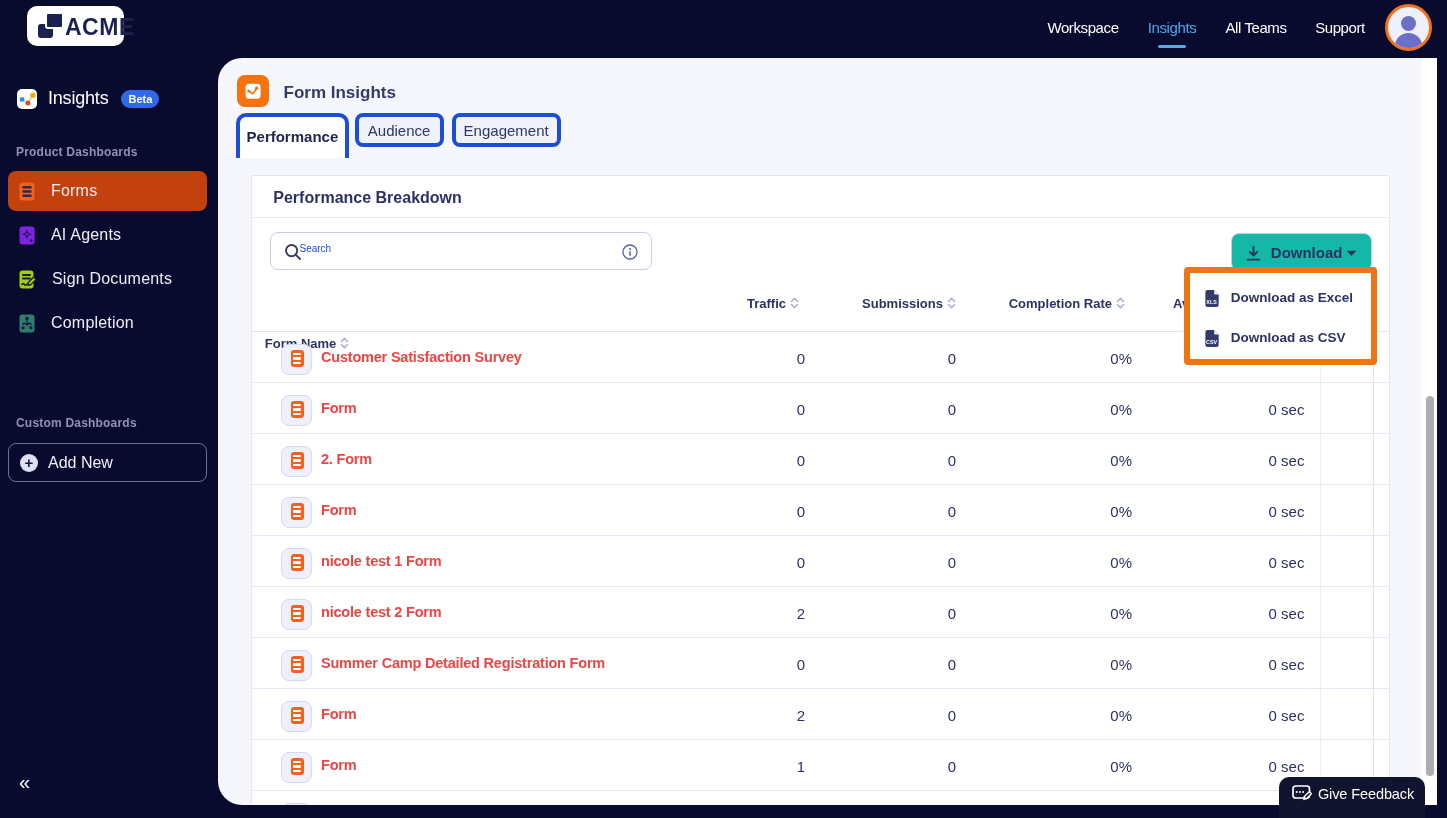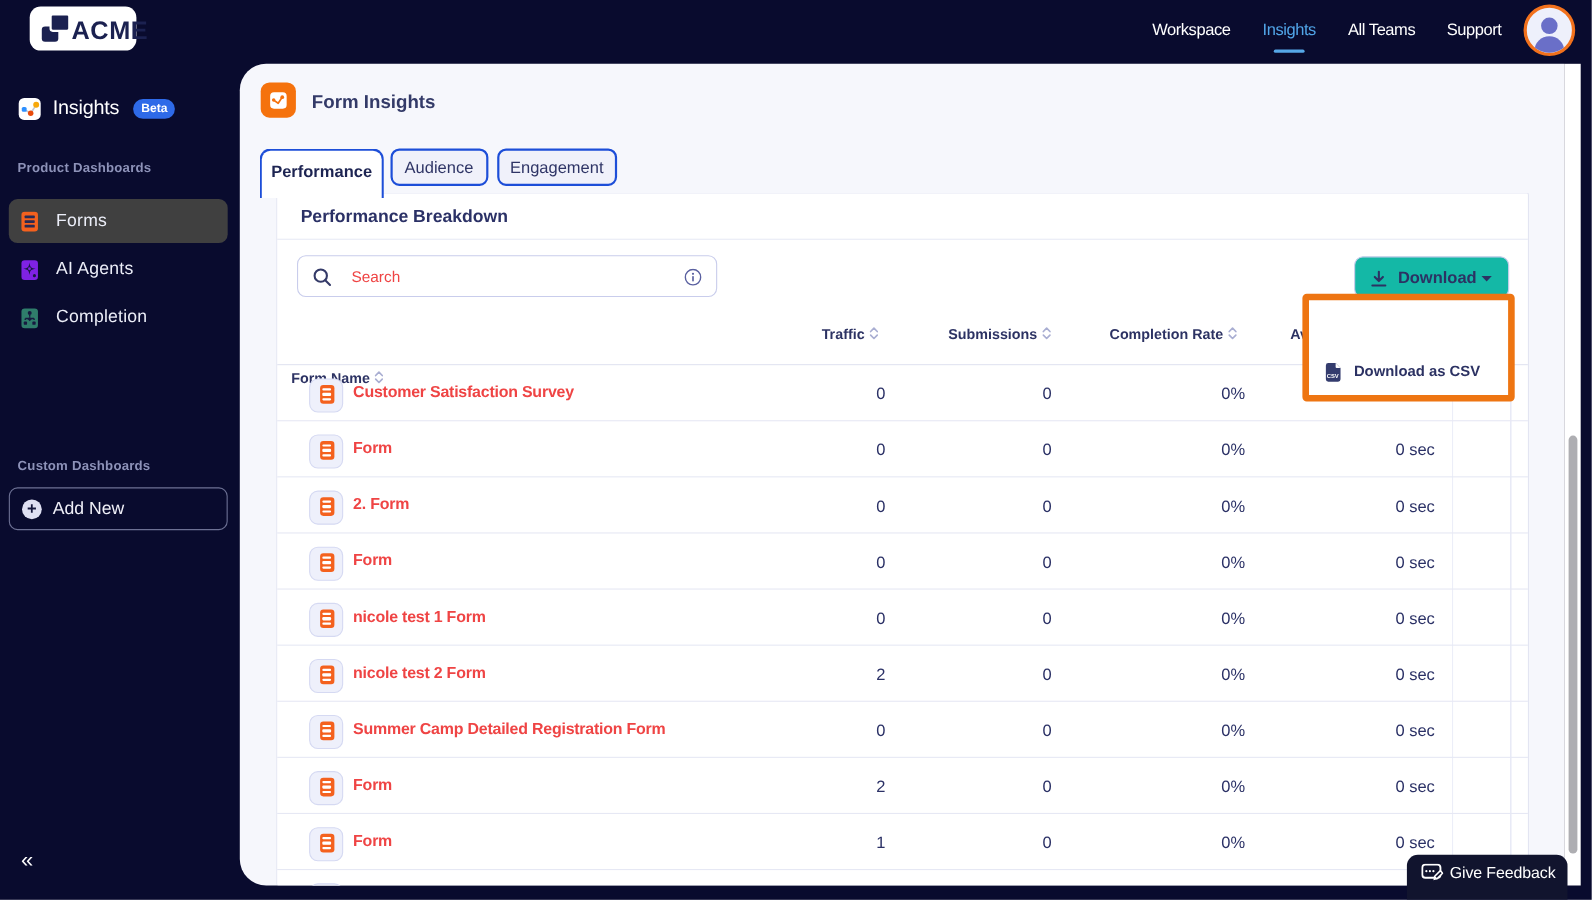--- a/index.html
+++ b/index.html
@@ -19,40 +19,40 @@
 .avatar .bod { position:absolute; left:7px; top:26px; width:27px; height:26px; border-radius:50%; background:#6a6fc8; }
 
 
 .sb-insights { position:absolute; left:17px; top:88px; display:flex; align-items:center; }
 .sb-insights .ic { width:20px; height:20px; background:#fff; border-radius:5px; }
 .sb-insights .t { color:#fff; font-size:18px; font-weight:500; margin-left:11px; letter-spacing:-0.2px;}
 .sb-insights .beta { margin-left:13px; background:#2e6ae8; color:#fff; font-size:11px; font-weight:700; border-radius:10px; padding:3px 7px; }
 .sb-label { position:absolute; left:16px; color:#8d92b8; font-size:12px; font-weight:700; letter-spacing:0.2px; }
 .sb-menu { position:absolute; left:8px; top:171px; width:199px; }
 .sb-item { height:40px; margin-bottom:4px; border-radius:8px; display:flex; align-items:center; padding-left:11px; }
-.sb-item.sel { background:#404040;margin-top:10px; }
+.sb-item.sel { background:#c2410c; }
 .sb-item .txt { color:#eceef8; font-size:16px; font-weight:500; margin-left:16px; letter-spacing:0.2px; }
 .sb-item svg { display:block; }
 .addnew { position:absolute; left:8px; top:443px; width:199px; height:39px; border:1px solid #6d7194; border-radius:8px; display:flex; align-items:center; padding-left:11px; }
 .addnew .circ { width:18px; height:18px; border-radius:50%; background:#dfe0f2; color:#15183c; font-size:15px; font-weight:700; display:flex; align-items:center; justify-content:center; line-height:1; }
 .addnew .txt { color:#f0f0f8; font-size:16px; font-weight:500; margin-left:10px; }
 .collapse { position:absolute; left:19px; top:771px; color:#fff; font-size:20px; }
 
 
 .card { position:absolute; left:218px; top:58px; width:1204px; height:747px; background:#f6f7fc; border-radius:24px 0 0 24px; overflow:hidden; }
 .fi-icon { position:absolute; left:19px; top:17px; width:32px; height:32px; background:#f5720d; border-radius:8px; }
 .fi-title { position:absolute; left:65.5px; top:25px; font-size:17px; font-weight:700; color:#333a68; }
-.tab { position:absolute; top:77px; border:2px solid #1d4ed8; font-size:15px; display:flex; align-items:center; justify-content:center;text-align:right; }
+.tab { position:absolute; top:55px; border:4px solid #1d4ed8; font-size:15px; display:flex; align-items:center; justify-content:center;text-align:right; }
 .tab.active { left:17.6px; width:113.6px; height:45px; background:#fff; border-radius:10px 10px 0 0; border-bottom:none; font-weight:700; color:#1d2452; z-index:3; align-items:flex-start; padding-top:11px; }
 .tab.inactive { height:34px; background:#f0f1fa; border-radius:8px; color:#2f3566; font-weight:500; }
 .panel { position:absolute; left:32.8px; top:117px; width:1139.2px; height:630px; background:#fff; border:1px solid #e3e5f2; border-bottom:none; border-radius:2px; }
 .pb-head { position:absolute; left:21.5px; top:13px; font-size:16px; font-weight:700; color:#2b3166; }
 .pb-sep { position:absolute; left:0; top:41px; width:100%; height:1px; background:#e8eaf5; }
 .search { position:absolute; left:18.7px; top:56.4px; width:382px; height:38px; background:#fff; border:1px solid #c9cdec; border-radius:8px; }
-.search .ph { position:absolute; left:48px; top:10px; font-size:14px; color:#ef4444; }
+.search .ph { position:absolute; left:28px; top:10px; font-size:10px; color:#1d4ed8; }
 .dlbtn { position:absolute; left:979px; top:56.5px; width:141.5px; height:38px; background:#14b8a6; border:1px solid #c9cdec; border-radius:8px; }
 .dlbtn .t { position:absolute; left:39px; top:10px; font-size:15px; font-weight:700; color:#2c3263; }
 
 
 .thead { position:absolute; left:0; top:110px; width:100%; height:46px; border-bottom:1px solid #e2e4f1; }
 .th { position:absolute; top:9.5px; font-size:13px; font-weight:700; color:#2c3263; display:flex; align-items:center; gap:4px; }
 .tbody { position:absolute; left:0; top:156px; width:100%; }
 .row { position:relative; height:51px; border-bottom:1px solid #e6e8f4; }
 .row .fic { position:absolute; left:29.2px; top:11.5px; width:31px; height:31px; background:#eef0fb; border:1px solid #d5d9f2; border-radius:8px; }
 .row .fic .doc { position:absolute; left:9px; top:5.5px; width:13px; height:17px; background:#f4611e; border-radius:3px; }
@@ -117,20 +117,33 @@
       <span class="txt">Forms</span>
     </div>
     <div class="sb-item">
       <svg width="16" height="19" viewBox="0 0 16 19">
         <rect x="0.5" y="0.5" width="15" height="18" rx="3" fill="#7f22e4"></rect>
         <path d="M7.8 2.6 C8.5 7 9.1 7.6 13.6 8.3 C9.1 9 8.5 9.6 7.8 14 C7.1 9.6 6.5 9 2 8.3 C6.5 7.6 7.1 7 7.8 2.6 Z" fill="#171a40"></path>
         <circle cx="7.8" cy="8.3" r="1.3" fill="#7f22e4"></circle>
         <circle cx="12.3" cy="14.6" r="1.4" fill="#171a40"></circle>
       </svg>
       <span class="txt">AI Agents</span>
+    </div>
+    <div class="sb-item">
+      <svg width="17" height="19" viewBox="0 0 17 19">
+        <rect x="0.5" y="0.5" width="14" height="18" rx="3" fill="#a2d00b"></rect>
+        <rect x="3.2" y="4" width="8.6" height="2" rx="0.5" fill="#171a40"></rect>
+        <rect x="3.2" y="7.6" width="8.6" height="2" rx="0.5" fill="#171a40"></rect>
+        <path d="M3 14.5 q1.3 -2 2.4 0 q1.2 1.6 2.4 -0.4" stroke="#171a40" stroke-width="1.5" fill="none" stroke-linecap="round"></path>
+        <g transform="rotate(45 12 12)">
+          <rect x="10.4" y="6.5" width="3.4" height="8.6" rx="0.8" fill="#a2d00b" stroke="#171a40" stroke-width="1.3"></rect>
+          <path d="M10.4 15.1 l1.7 2.4 l1.7 -2.4 z" fill="#171a40"></path>
+        </g>
+      </svg>
+      <span class="txt">Sign Documents</span>
     </div>
     <div class="sb-item">
       <svg width="16" height="19" viewBox="0 0 16 19">
         <rect x="0.5" y="0.5" width="15" height="18" rx="3" fill="#2f7d6b"></rect>
         <circle cx="8" cy="4.6" r="1.8" fill="#171a40"></circle>
         <path d="M8 6.4 v1.6 M4 9.5 h8 M4 9.5 v1.4 M12 9.5 v1.4" stroke="#171a40" stroke-width="1.3" fill="none"></path>
         <path d="M8 8.2 l2 1.9 l-2 1.9 l-2 -1.9 z" fill="#171a40"></path>
         <rect x="2.6" y="12.3" width="3" height="3" rx="0.8" fill="#171a40"></rect>
         <rect x="10.4" y="12.3" width="3" height="3" rx="0.8" fill="#171a40"></rect>
       </svg>
@@ -329,20 +342,28 @@
           <div class="fic"></div>
         </div>
       </div>
     </div>
   </div>
 
   <div class="strack"></div>
   <div class="sthumb"></div>
 
   <div class="dd">
+    <div class="item" style="top:5.5px;">
+      <svg style="position:absolute;left:13.5px;top:10.5px;" width="16" height="19" viewBox="0 0 18 21">
+        <path d="M1.5 3.5 a2.5 2.5 0 0 1 2.5 -2.5 h7.5 l5 5 v11.5 a2.5 2.5 0 0 1 -2.5 2.5 h-10 a2.5 2.5 0 0 1 -2.5 -2.5 Z" fill="#343c6e"></path>
+        <path d="M11.5 1 l5 5 h-4 a1 1 0 0 1 -1 -1 Z" fill="#fff"></path>
+        <text x="8.5" y="16.4" font-family="Liberation Sans, sans-serif" font-size="6" font-weight="bold" fill="#fff" text-anchor="middle">XLS</text>
+      </svg>
+      <div class="t">Download as Excel</div>
+    </div>
     <div class="item" style="top:45.8px;">
       <svg style="position:absolute;left:13.5px;top:10.5px;" width="16" height="19" viewBox="0 0 18 21">
         <path d="M1.5 3.5 a2.5 2.5 0 0 1 2.5 -2.5 h7.5 l5 5 v11.5 a2.5 2.5 0 0 1 -2.5 2.5 h-10 a2.5 2.5 0 0 1 -2.5 -2.5 Z" fill="#343c6e"></path>
         <path d="M11.5 1 l5 5 h-4 a1 1 0 0 1 -1 -1 Z" fill="#fff"></path>
         <text x="8.5" y="16.4" font-family="Liberation Sans, sans-serif" font-size="6" font-weight="bold" fill="#fff" text-anchor="middle">CSV</text>
       </svg>
       <div class="t">Download as CSV</div>
     </div>
   </div>
 

